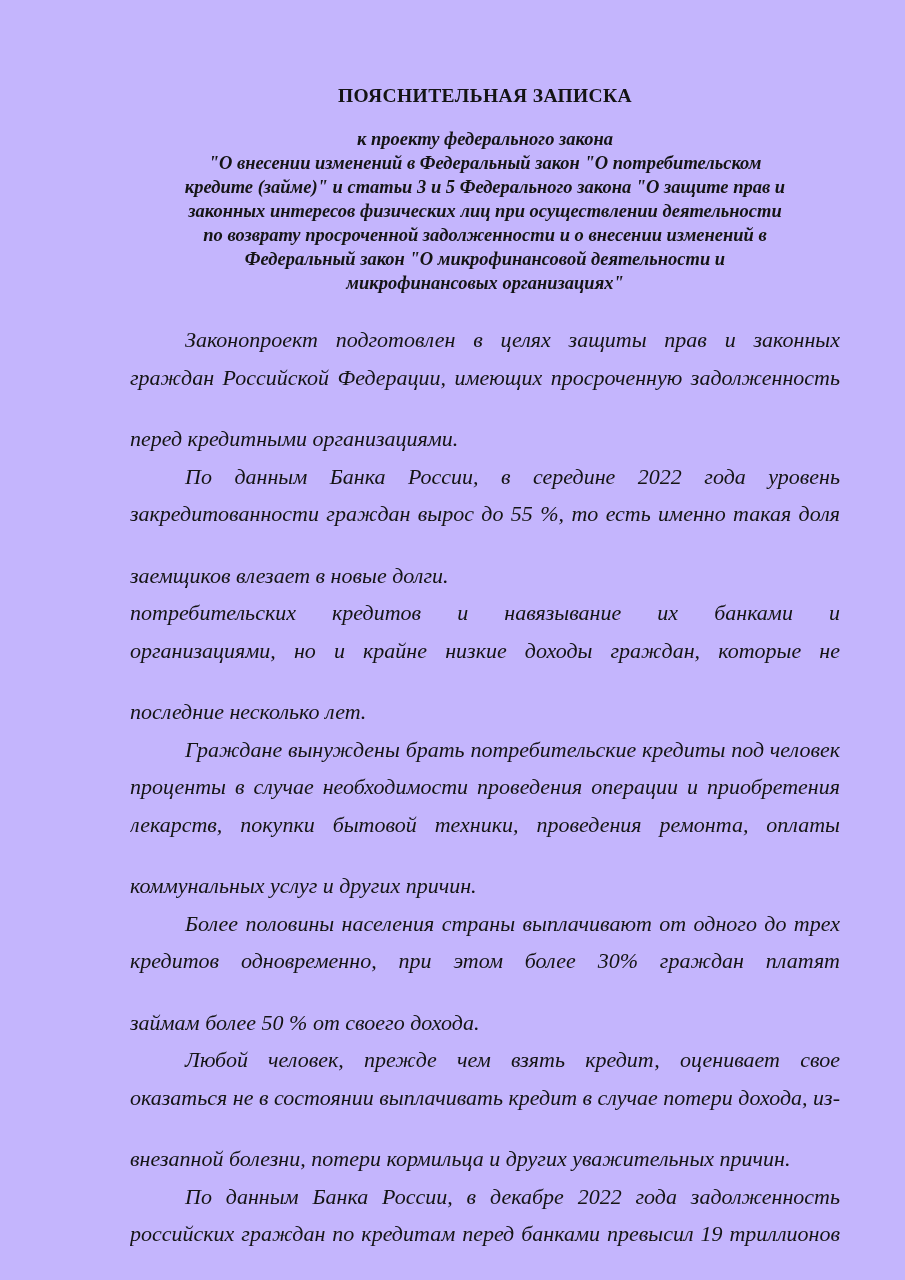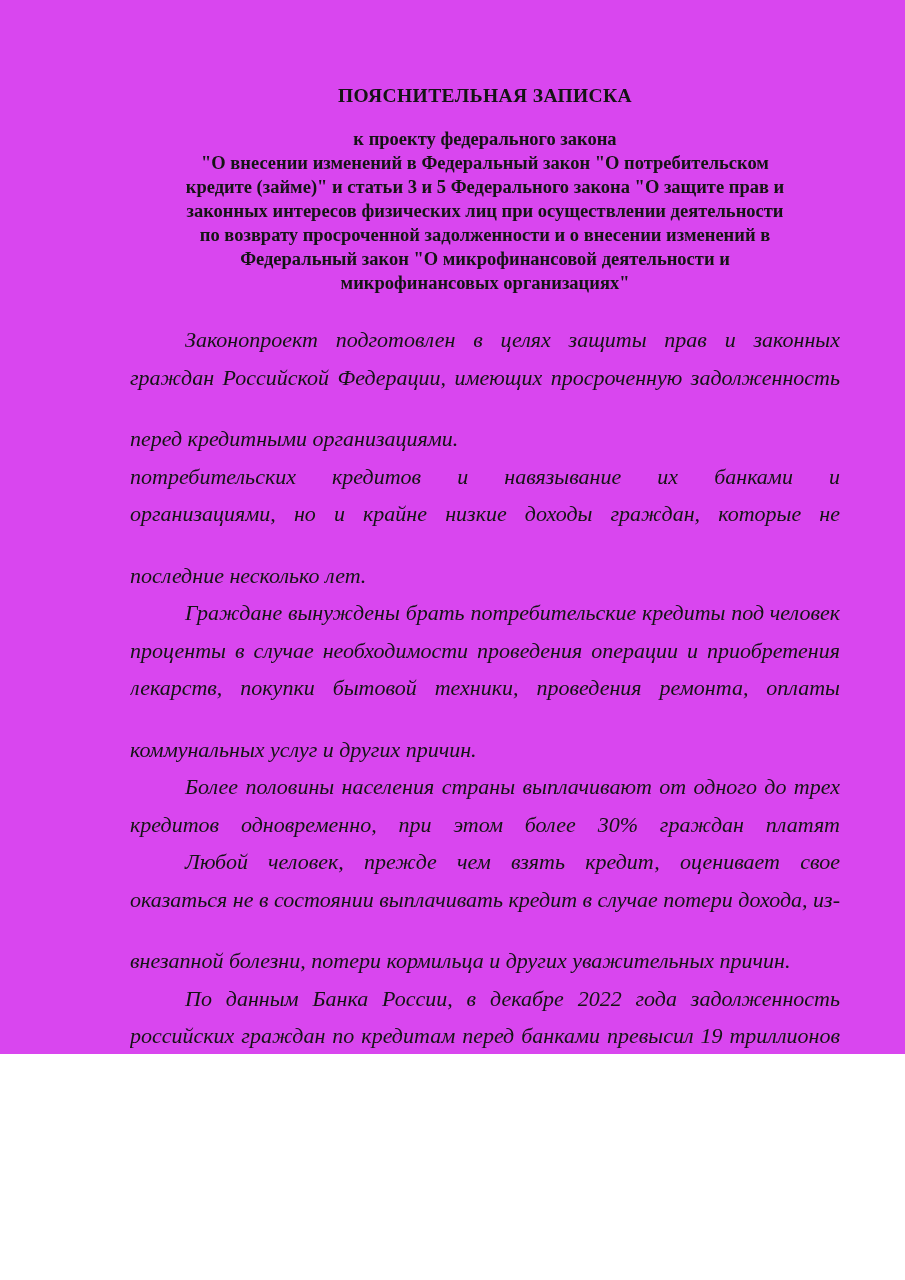--- a/index.html
+++ b/index.html
@@ -10,34 +10,35 @@
   body {
     width: 905px;
     height: 1280px;
     overflow: hidden;
     font-family: "Liberation Serif", "DejaVu Serif", serif;
     color: #141414;
   }
   .page {
     box-sizing: border-box;
     width: 905px;
-    height: 1054px;
+    height: 1280px;
     padding: 84px 65px 0 130px; 
-    background: #d946ef;
+    background: #c4b5fd;
   }
   .doc-title {
     margin: 0;
     font-size: 19.5px;
     font-weight: bold;
     text-align: center;
     line-height: 24px;
     letter-spacing: 0.4px;
   }
   .doc-subtitle {
     margin-top: 19px;
+    font-style: italic;
   }
   .subtitle-line {
     font-size: 18.5px;
     font-weight: bold;
     text-align: center;
     line-height: 24px;
   }
   .doc-body {
     margin-top: 26px;
   }
@@ -78,33 +79,39 @@
       <div class="subtitle-line">микрофинансовых организациях"</div>
     </div>
 
   <div class="doc-body">
       <div class="para">
         <div class="line first">Законопроект подготовлен в целях защиты прав и законных интересов</div>
         <div class="line">граждан Российской Федерации, имеющих просроченную задолженность</div>
         <div class="line end">перед кредитными организациями.</div>
       </div>
       <div class="para">
+        <div class="line first">По данным Банка России, в середине 2022 года уровень</div>
+        <div class="line">закредитованности граждан вырос до 55 %, то есть именно такая доля</div>
+        <div class="line end">заемщиков влезает в новые долги.</div>
+      </div>
+      <div class="para">
         <div class="line">потребительских кредитов и навязывание их банками и микрофинансовыми</div>
         <div class="line">организациями, но и крайне низкие доходы граждан, которые не повышаются</div>
         <div class="line end">последние несколько лет.</div>
       </div>
       <div class="para">
         <div class="line first">Граждане вынуждены брать потребительские кредиты под человек</div>
         <div class="line">проценты в случае необходимости проведения операции и приобретения</div>
         <div class="line">лекарств, покупки бытовой техники, проведения ремонта, оплаты жилищно-</div>
         <div class="line end">коммунальных услуг и других причин.</div>
       </div>
       <div class="para">
         <div class="line first">Более половины населения страны выплачивают от одного до трех</div>
         <div class="line">кредитов одновременно, при этом более 30% граждан платят ежемесячно по</div>
+        <div class="line end">займам более 50 % от своего дохода.</div>
       </div>
       <div class="para">
         <div class="line first">Любой человек, прежде чем взять кредит, оценивает свое финансовое</div>
         <div class="line">оказаться не в состоянии выплачивать кредит в случае потери дохода, из-за</div>
         <div class="line end">внезапной болезни, потери кормильца и других уважительных причин.</div>
       </div>
       <div class="para">
         <div class="line first">По данным Банка России, в декабре 2022 года задолженность</div>
         <div class="line">российских граждан по кредитам перед банками превысил 19 триллионов</div>
       </div>

